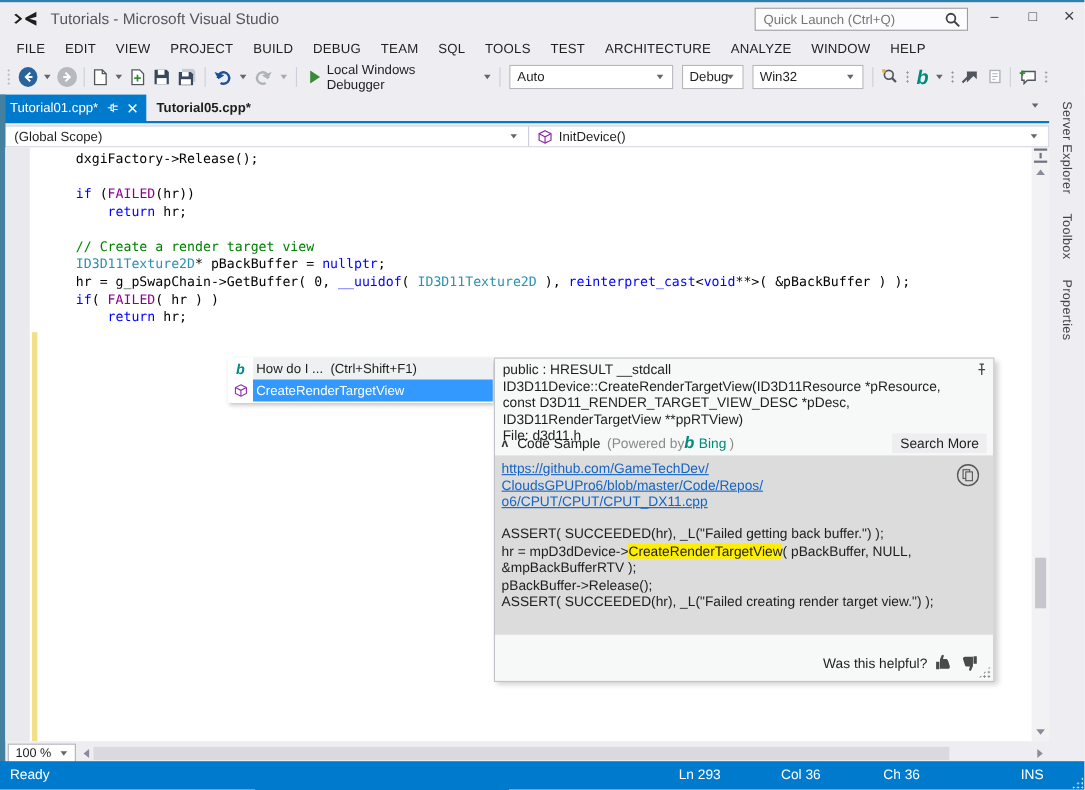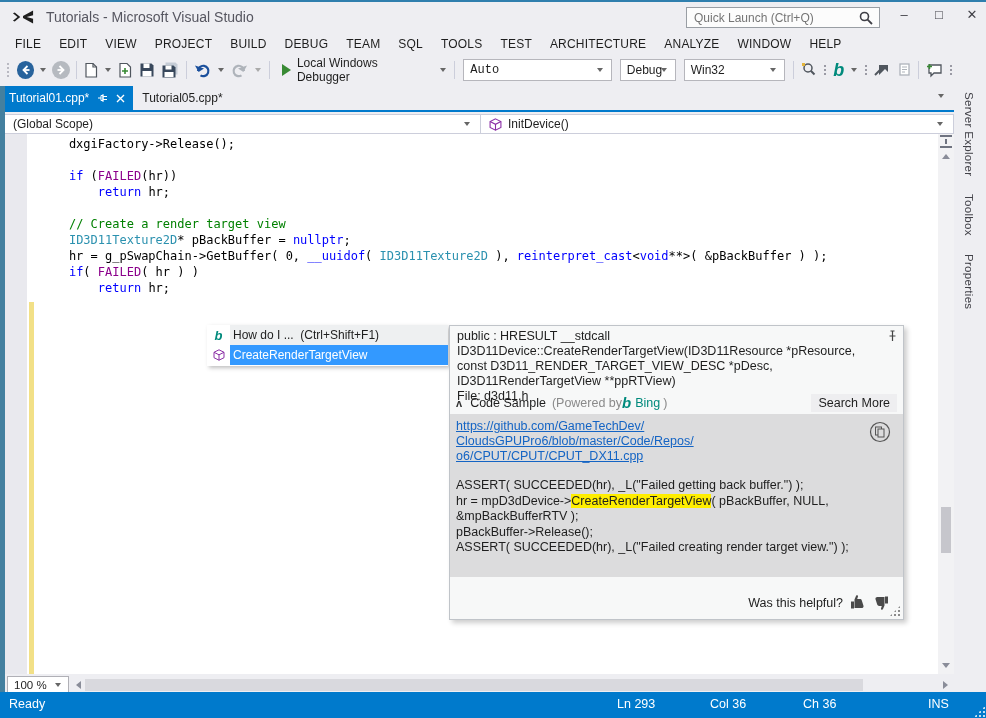--- a/index.html
+++ b/index.html
@@ -33,21 +33,21 @@
   .run-label { font-size:12px; color:#1e1e1e; margin-right:6px; }
   .combo { height:22px; background:#fff; border:1px solid #b6b6bc; display:flex; align-items:center; font-size:12px; color:#1e1e1e; padding-left:6px; margin:0 4px; position:relative; }
   .combo .caret { position:absolute; right:4px; }
   .dots-col { width:4px; height:12px; margin:0 3px; background-image:radial-gradient(#9a9aa5 35%, transparent 36%); background-size:4px 4px; }
   .bing-b { font-weight:700; font-size:15px; color:#008a7c; font-style:italic; line-height:1; }
 
   
   .tabstrip { position:absolute; top:84px; left:0; width:954px; height:26px; border-bottom:2px solid #007acc; display:flex; align-items:flex-end; }
   .tab { height:24px; display:flex; align-items:center; font-size:12px; padding:0 8px 0 9px; }
   .tab.active { background:#007acc; color:#fff; }
-  .tab.inactive { color:#1e1e1e; }
+  .tab.inactive { color:#1e1e1e;font-weight:bold; }
   .tab .pin, .tab .closex { margin-left:8px; display:flex; align-items:center; }
   .tab-overflow-caret { position:absolute; right:6px; top:8px; }
 
   
   .navbar { position:absolute; top:112px; left:0; width:954px; height:20px; background:#fff; border:1px solid #cccedb; display:flex; }
   .nav-combo { position:relative; display:flex; align-items:center; font-size:12px; color:#1e1e1e; }
   .nav-scope { width:480px; padding-left:12px; border-right:1px solid #cccedb; }
   .nav-member { flex:1; padding-left:8px; }
   .nav-combo .caret { position:absolute; right:6px; }
 
@@ -215,21 +215,21 @@
           <path d="M13 8 a5.2 5.2 0 1 0 -2.5 4.4" fill="none" stroke="#aeb3ba" stroke-width="2.2"></path>
           <path d="M16 2.5 L12.4 9 L7 5.5 Z" fill="#aeb3ba"></path>
         </svg>
     </div>
     <div class="caret dis"></div>
     <div class="tb-sep"></div>
     <div class="play"></div>
     <span class="run-label">Local Windows Debugger</span>
     <div class="caret"></div>
     <div class="tb-sep"></div>
-    <div class="combo" style="width:152px;font-family:Liberation Mono, monospace;">
+    <div class="combo" style="width:152px;">
       <span>Auto</span>
       <div class="caret"></div>
     </div>
     <div class="combo" style="width:57px;">
       <span>Debug</span>
       <div class="caret"></div>
     </div>
     <div class="combo" style="width:104px;">
       <span>Win32</span>
       <div class="caret"></div>

